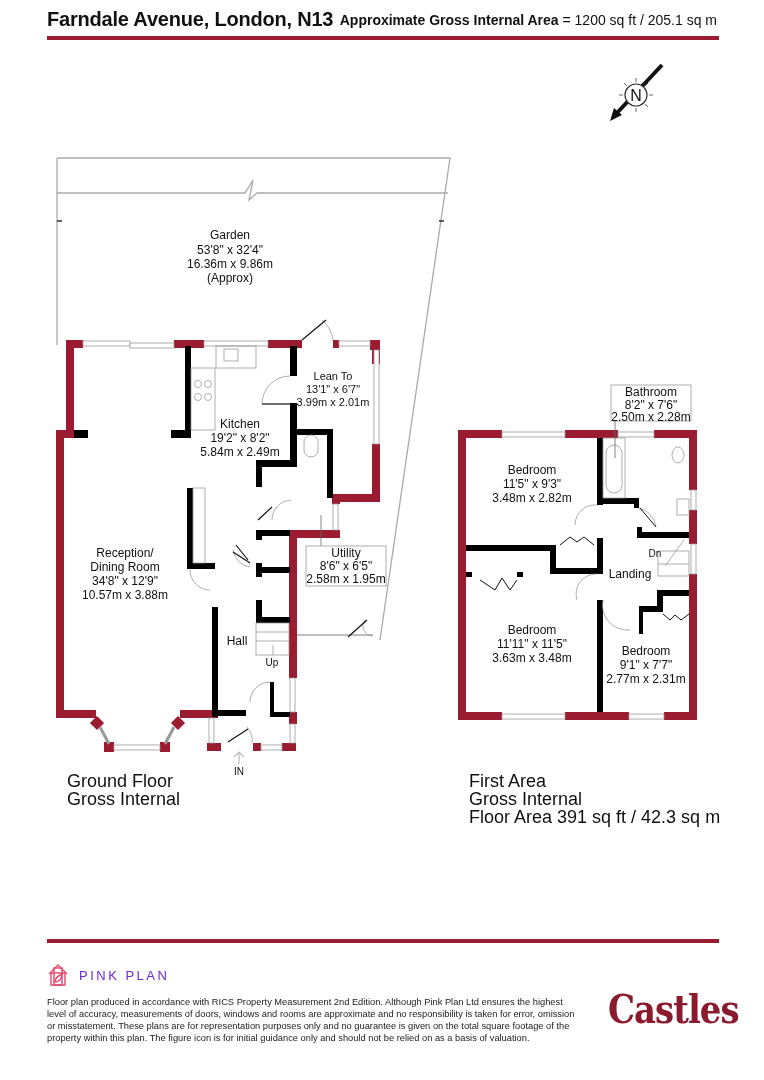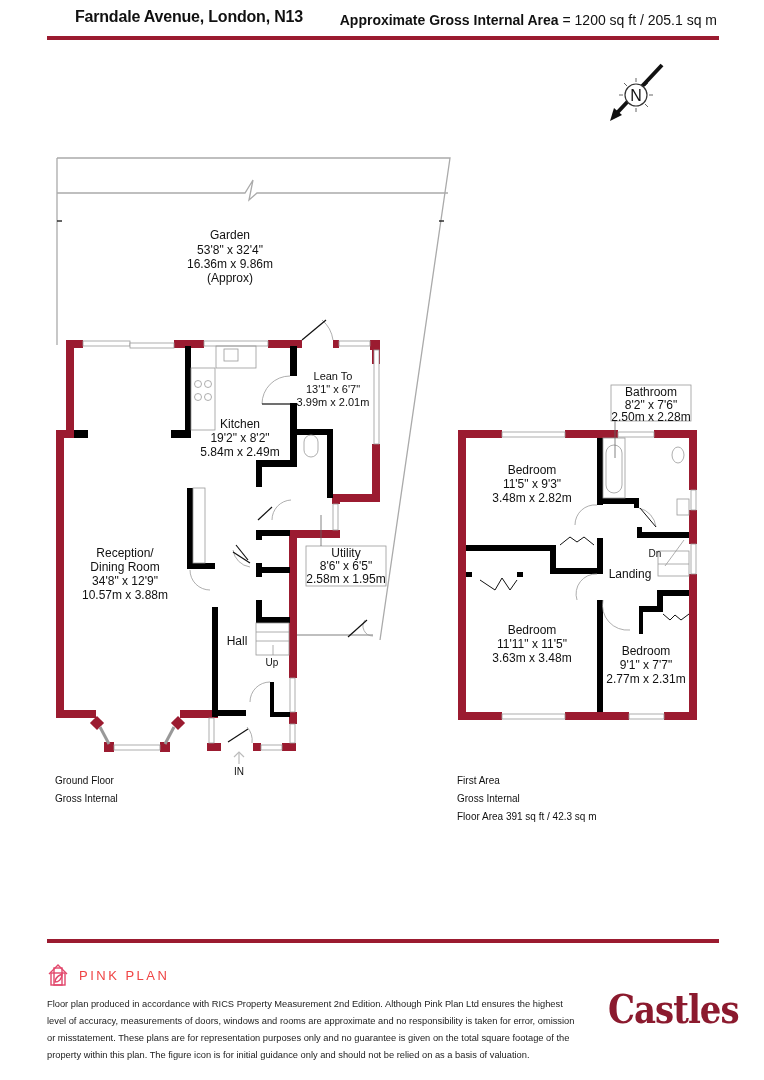--- a/index.html
+++ b/index.html
@@ -1,27 +1,27 @@
 <!DOCTYPE html>
 <html><head>
 <meta charset="utf-8">
 <style>
   html, body { margin: 0; padding: 0; background: #ffffff; }
   body { width: 764px; height: 1080px; position: relative; overflow: hidden; font-family: "Liberation Sans", sans-serif; color: #111; }
-  .hdr-title { position: absolute; left: 47px; top: 8px; font-size: 16px; font-weight: bold; letter-spacing: -0.2px; margin-left: 28px; }
+  .hdr-title { position: absolute; left: 47px; top: 8px; font-size: 20px; font-weight: bold; letter-spacing: -0.2px; }
   .hdr-area { position: absolute; right: 47px; top: 12px; font-size: 14px; }
   .hdr-area b { font-weight: bold; margin-left: 16px; }
   .rule { position: absolute; left: 47px; width: 672px; height: 4px; background: #9b1b30; }
   .plan { position: absolute; left: 0; top: 0; }
   .lbl { font-family: "Liberation Sans", sans-serif; font-size: 12px; fill: #111; text-anchor: middle; }
-  .floor-caption { position: absolute; font-size: 10px; line-height: 18px; }
+  .floor-caption { position: absolute; font-size: 18px; line-height: 18px; margin-left: 12px; }
   .floor-caption div { white-space: nowrap; }
   .pinkplan { position: absolute; left: 47px; top: 963px; display: flex; align-items: center; gap: 10px; }
-  .pinkplan-text { color: #ef4444; font-size: 13px; letter-spacing: 2.5px; }
-  .disclaimer { position: absolute; left: 47px; top: 996px; width: 530px; font-size: 9.3px; line-height: 17px; color: #222; }
+  .pinkplan-text { color: #6d28d9; font-size: 13px; letter-spacing: 2.5px; }
+  .disclaimer { position: absolute; left: 47px; top: 996px; width: 530px; font-size: 9.3px; line-height: 12px; color: #222; }
   .castles { position: absolute; left: 608px; top: 986px; font-family: "DejaVu Serif", serif; font-weight: bold; font-size: 34px; color: #8b1a2e; letter-spacing: -1px; transform: scaleY(1.15); transform-origin: top left; }
 </style>
 </head>
 <body>
 
 <div class="hdr-title">Farndale Avenue, London, N13</div>
 <div class="hdr-area"><b>Approximate Gross Internal Area</b><span> = 1200 sq ft / 205.1 sq m</span></div>
 <div class="rule" style="top:36px;"></div>
 
 <svg class="plan" width="764" height="940" viewBox="0 0 764 940">

